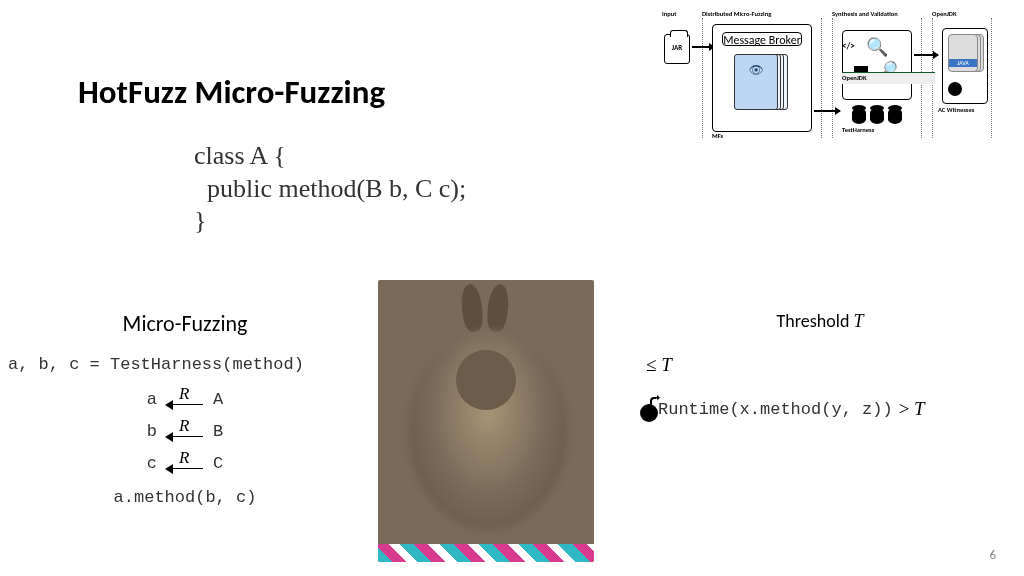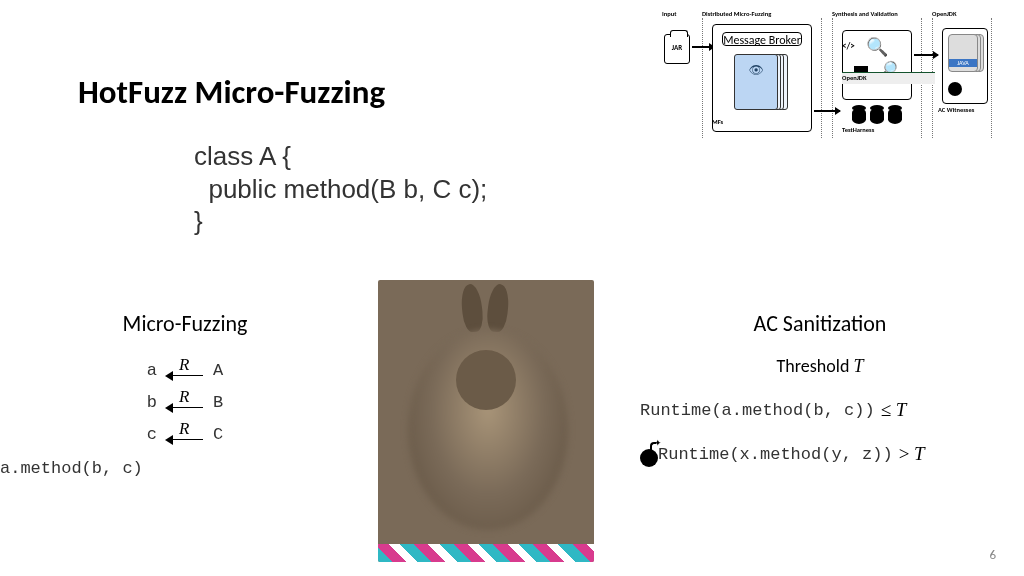--- a/index.html
+++ b/index.html
@@ -1,38 +1,38 @@
 <!DOCTYPE html>
 <html><head>
 <meta charset="utf-8">
 <style>
   * { margin: 0; padding: 0; box-sizing: border-box; }
   html, body { width: 1024px; height: 576px; background: #fff; font-family: Calibri, Arial, sans-serif; overflow: hidden; }
   .slide { position: relative; width: 1024px; height: 576px; }
   .title { position: absolute; left: 78px; top: 72px; font-size: 33px; font-weight: 700; color: #000; }
-  .code-main { position: absolute; left: 194px; top: 140px; font-family: Liberation Sans, sans-serif; font-size: 26px; line-height: 1.25; color: #333; white-space: pre; }
+  .code-main { position: absolute; left: 194px; top: 140px; font-family: Liberation Serif, serif; font-size: 26px; line-height: 1.25; color: #333; white-space: pre; }
   .diagram { position: absolute; right: 20px; top: 10px; width: 350px; height: 130px; }
   .photo { position: absolute; left: 378px; top: 280px; width: 216px; height: 282px; background: #7a6a58; border-radius: 2px; overflow: hidden; }
   .photo .ear { position: absolute; top: 4px; width: 20px; height: 48px; background: #5d4e3d; border-radius: 50% 50% 40% 40%; }
   .photo .ear.l { left: 84px; transform: rotate(-6deg); }
   .photo .ear.r { left: 110px; transform: rotate(6deg); }
   .photo .fluff { position: absolute; left: 30px; top: 50px; width: 160px; height: 200px; background: radial-gradient(ellipse at 50% 40%, #a89478 0%, #7a6a58 50%, #5d4e3d 100%); border-radius: 50%; filter: blur(3px); }
   .photo .face { position: absolute; left: 78px; top: 70px; width: 60px; height: 60px; background: #6b5b48; border-radius: 50%; }
   .photo .base { position: absolute; left:0; right:0; bottom:0; height:18px; background: repeating-linear-gradient(45deg,#2fb8c4 0 10px,#d83b8e 10px 20px,#fff 20px 28px);}
   .left-col { position: absolute; left: 0px; top: 310px; width: 370px; }
   .right-col { position: absolute; left: 620px; top: 310px; width: 400px; }
   .subhead { font-size: 22px; font-weight: 400; color: #000; text-align: center; margin-bottom: 18px; }
   .mono { font-family: "Courier New", monospace; font-size: 17px; color: #333; }
   .harness { margin-left: 8px; margin-bottom: 10px; }
   .deriv-row { display: flex; align-items: center; justify-content: center; gap: 10px; margin: 2px 0; height: 30px; }
   .arrow-wrap { position: relative; width: 36px; height: 26px; }
   .arrow-line { position: absolute; left: 2px; right: 0; top: 18px; height: 1.4px; background: #000; }
   .arrow-head { position: absolute; left: -2px; top: 13.5px; width: 0; height: 0; border-top: 5px solid transparent; border-bottom: 5px solid transparent; border-right: 8px solid #000; }
   .arrow-R { position: absolute; left: 12px; top: -2px; font-family: "Times New Roman", serif; font-style: italic; font-size: 17px; }
-  .call { text-align: left; margin-top: 10px; }
+  .call { text-align: center; margin-top: 10px; }
   .thresh { font-size: 18px; text-align: center; margin-bottom: 22px; font-family: Calibri, Arial, sans-serif;}
   .thresh .Tser { font-family: "Times New Roman", serif; font-style: italic; }
   .rt-row { display: flex; align-items: center; justify-content: flex-start; margin: 10px 0 22px 20px; position: relative; }
   .math { font-family: "Times New Roman", serif; font-size: 19px; margin-left: 6px; }
   .math .T { font-style: italic; }
   .bomb { position: absolute; left: -4px; top: -4px; width: 26px; height: 26px; }
   .bomb-body { position: absolute; left: 4px; top: 10px; width: 18px; height: 18px; background: #000; border-radius: 50%; }
   .bomb-fuse { position: absolute; left: 14px; top: 3px; width: 6px; height: 9px; border-left: 2px solid #000; border-top: 2px solid #000; border-radius: 4px 0 0 0; }
   .bomb-spark { position: absolute; left: 18px; top: -2px; font-size: 9px; color:#000; }
   .page-num { position: absolute; right: 28px; bottom: 14px; font-size: 13px; color: #888; }
@@ -83,21 +83,21 @@
     <div class="dg-box" style="left:58px;top:14px;width:100px;height:108px"></div>
     <div class="dg-box" style="left:68px;top:22px;width:80px;height:14px;font-size:12px;text-align:center;line-height:14px">Message Broker</div>
     <div class="dg-stack" style="left:80px;top:44px">
       <div class="dg-card" style="left:10px;top:0"></div>
       <div class="dg-card" style="left:6px;top:4"></div>
       <div class="dg-card" style="left:3px;top:8"></div>
       <div class="dg-card front" style="left:0;top:12">
           <span class="dg-eye">👁</span>
         </div>
     </div>
-    <div class="dg-label" style="left:58px;top:108px;width:100px">MFs</div>
+    <div class="dg-label" style="left:58px;top:122px;width:100px">MFs</div>
 
     <div class="dg-arrow" style="left:160px;top:100px;width:26px"></div>
 
     <div class="dg-box" style="left:188px;top:20px;width:70px;height:70px"></div>
     <span class="dg-mag" style="left:212px;top:26px">🔍</span>
     <div class="dg-label" style="left:188px;top:30px;width:22px;font-size:9px">&lt;/&gt;</div>
     <div class="dg-chip" style="left:200px;top:56px"></div>
     <span class="dg-mag" style="left:224px;top:50px;font-size:16px">🔎</span>
     <div class="dg-label" style="left:188px;top:62px;width:93px;background:#eee;border-top:1px solid #14532d;line-height:11px">OpenJDK</div>
 
@@ -127,20 +127,21 @@
   <div class="photo">
     <div class="ear l"></div>
     <div class="ear r"></div>
     <div class="fluff"></div>
     <div class="face"></div>
     <div class="base"></div>
   </div>
 
   <div class="left-col">
     <div class="subhead">Micro-Fuzzing</div>
+    <div class="mono harness">a, b, c = TestHarness(method)</div>
     <div class="deriv-row">
       <span class="mono">a</span>
       <span class="arrow-wrap">
           <span class="arrow-head"></span>
           <span class="arrow-line"></span>
           <span class="arrow-R">R</span>
         </span>
       <span class="mono">A</span>
     </div>
     <div class="deriv-row">
@@ -158,24 +159,22 @@
           <span class="arrow-head"></span>
           <span class="arrow-line"></span>
           <span class="arrow-R">R</span>
         </span>
       <span class="mono">C</span>
     </div>
     <div class="mono call">a.method(b, c)</div>
   </div>
 
   <div class="right-col">
-    <div class="subhead">AC Sanitization</div>
     <div class="thresh"><span>Threshold </span><span class="Tser">T</span></div>
     <div class="rt-row">
-      <span class="mono">Runtime(a.method(b, c))</span>
       <span class="math"><span> ≤ </span><span class="T">T</span></span>
     </div>
     <div class="rt-row">
       <span class="bomb">
           <span class="bomb-body"></span>
           <span class="bomb-fuse"></span>
           <span class="bomb-spark">✦</span>
         </span>
       <span class="mono" style="margin-left:18px">Runtime(x.method(y, z))</span>
       <span class="math"><span> &gt; </span><span class="T">T</span></span>

